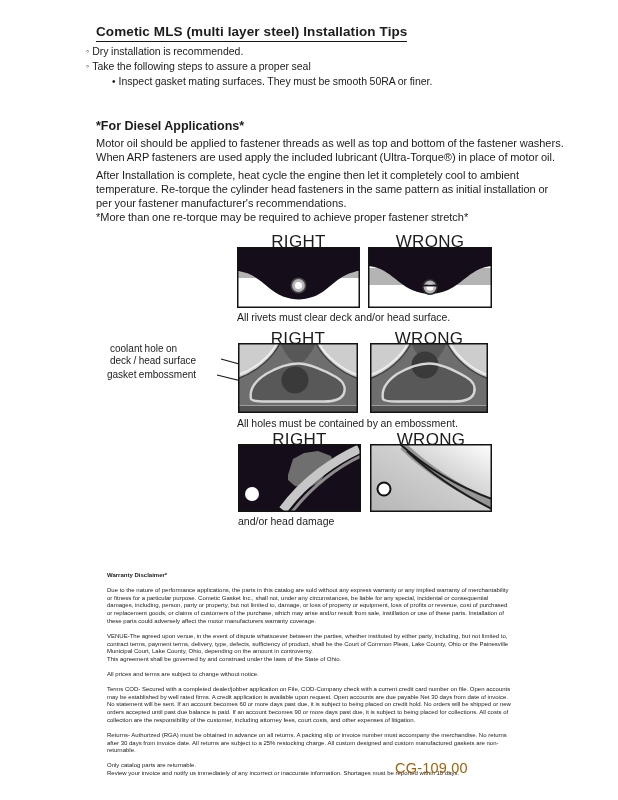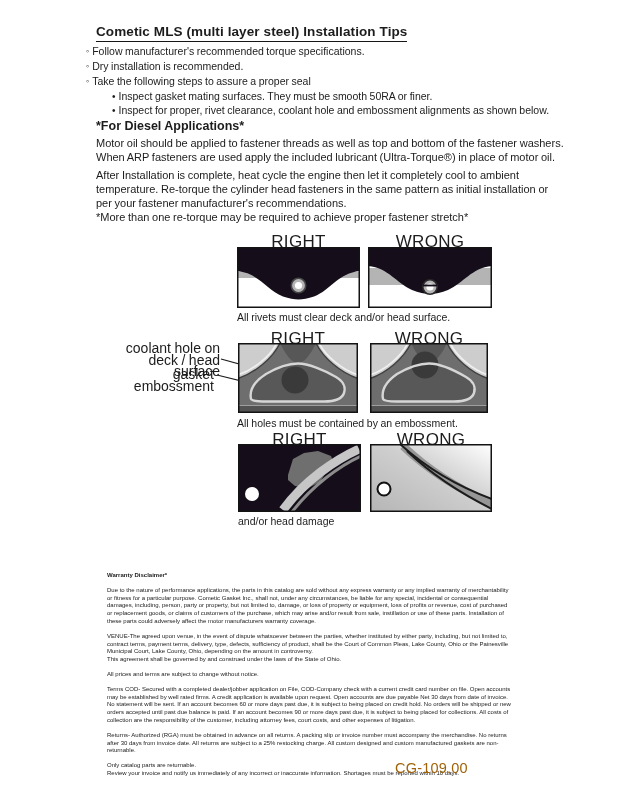--- a/index.html
+++ b/index.html
@@ -18,43 +18,41 @@
   .para { position:absolute; left:96px; width:468px; font-size:11px; line-height:14.2px; word-spacing:-0.4px; }
   .p1 { top:136px; }
   .p2 { top:168px; }
   .note { top:210px; }
 
   .dlabel { position:absolute; font-size:17px; text-align:center; letter-spacing:0.3px; }
   .dbox { position:absolute; }
   .dbox svg { display:block; width:100%; height:100%; }
   .caption { position:absolute; font-size:10.5px; line-height:12.5px; word-spacing:-0.3px; }
 
-  .ann { position:absolute; font-size:14px; line-height:11.5px; text-align:right; word-spacing:-0.4px; }
+  .ann { position:absolute; font-size:10px; line-height:11.5px; word-spacing:-0.4px; }
   .leader { position:absolute; left:150px; top:352px; width:160px; height:40px; }
 
   .disc { position:absolute; left:107px; top:572px; width:405px; font-size:6px; line-height:7.8px; color:#222; }
   .disc p { margin:0 0 7px 0; }
   .disc p.nogap { margin:0; }
   .disc .head { font-weight:bold; margin-bottom:7px; }
 
   .code { position:absolute; left:395px; top:760px; font-size:14.5px; color:#a16207; letter-spacing:0.2px; }
 </style>
 </head>
 <body>
 
 <div class="page">
 
   <div class="title">Cometic MLS (multi layer steel) Installation Tips</div>
 
   <div class="intro">
-    <div class="b">Follow manufacturer's recommended torque specifications.</div>
     <div class="b">Dry installation is recommended.</div>
     <div class="b">Take the following steps to assure a proper seal</div>
     <div class="sb">Inspect gasket mating surfaces.  They must be smooth 50RA or finer.</div>
-    <div class="sb">Inspect for proper, rivet clearance, coolant hole and embossment alignments as shown below.</div>
   </div>
 
   <div class="diesel-h">*For Diesel Applications*</div>
   <div class="para p1">Motor oil should be applied to fastener threads as well as top and bottom of the fastener washers. When ARP fasteners are used apply the included lubricant (Ultra-Torque®) in place of motor oil.</div>
   <div class="para p2">After Installation is complete, heat cycle the engine then let it completely cool to ambient temperature. Re-torque the cylinder head fasteners in the same pattern as initial installation or per your fastener manufacturer's recommendations.</div>
   <div class="para note">*More than one re-torque may be required to achieve proper fastener stretch*</div>
 
   <div class="dlabel" style="left:237px; top:232px; width:123px;">RIGHT</div>
   <div class="dlabel" style="left:368px; top:232px; width:124px;">WRONG</div>
 

